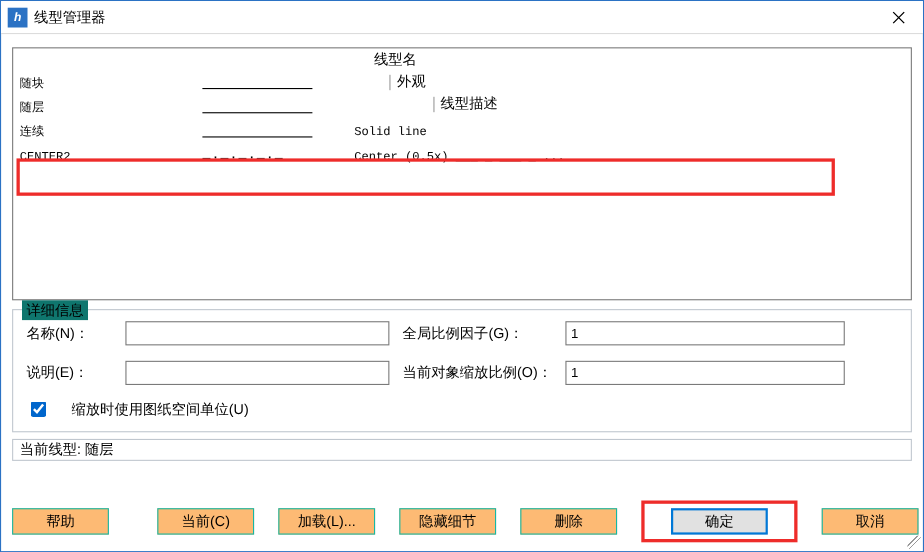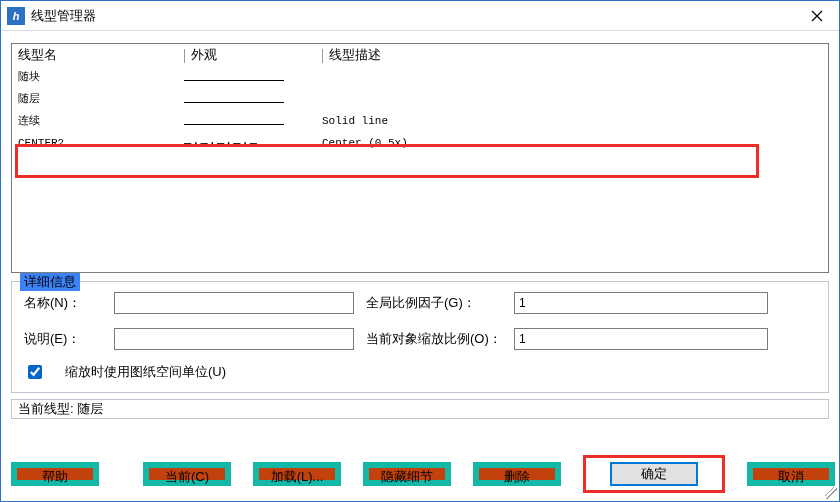--- a/index.html
+++ b/index.html
@@ -65,20 +65,21 @@
   }
   .list-header, .list-row {
     display: flex;
     line-height: 20px;
     padding-left: 6px;
   }
   .list-header {
     height: 22px;
     align-items: center;
     font-size: 13px;
+    flex-direction: column;
   }
   .col-name  { width: 166px; }
   .col-app   { width: 138px; }
   .col-desc  { flex: 1; }
   .colhead-divider {
     display: inline-block;
     width: 1px; height: 14px;
     background: #999;
     margin-right: 6px;
     vertical-align: middle;
@@ -108,21 +109,21 @@
   .group {
     border: 1px solid #c0c7cf;
     margin-top: 8px;
     padding: 10px 12px 10px 12px;
     position: relative;
   }
   .group-title {
     position: absolute;
     top: -9px;
     left: 8px;
-    background: #3b82f6;
+    background: #0f766e;
     padding: 0 4px;
     font-size: 13px;
   }
 
   .form-grid {
     display: grid;
     grid-template-columns: 78px 240px 150px 240px;
     row-gap: 14px;
     column-gap: 12px;
     align-items: center;
@@ -161,22 +162,22 @@
   .button-bar {
     display: flex;
     align-items: center;
     gap: 22px;
     padding: 6px 10px 8px 10px;
   }
   .button-bar .spacer { flex: 1; }
   .btn {
     min-width: 88px;
     height: 24px;
-    border: 6px solid #14b8a6;
-    background: #c2410c;
+    border: 1px solid #14b8a6;
+    background: #fdba74;
     font-size: 13px;
     padding: 0 8px;
     font-family: inherit;
   }
   .btn-primary { border: 2px solid #0078d7; background: #e1e1e1; }
 
   .hl-ok {
     border: 3px solid #ee2c2a;
     padding: 4px 24px;
     display: inline-flex;

